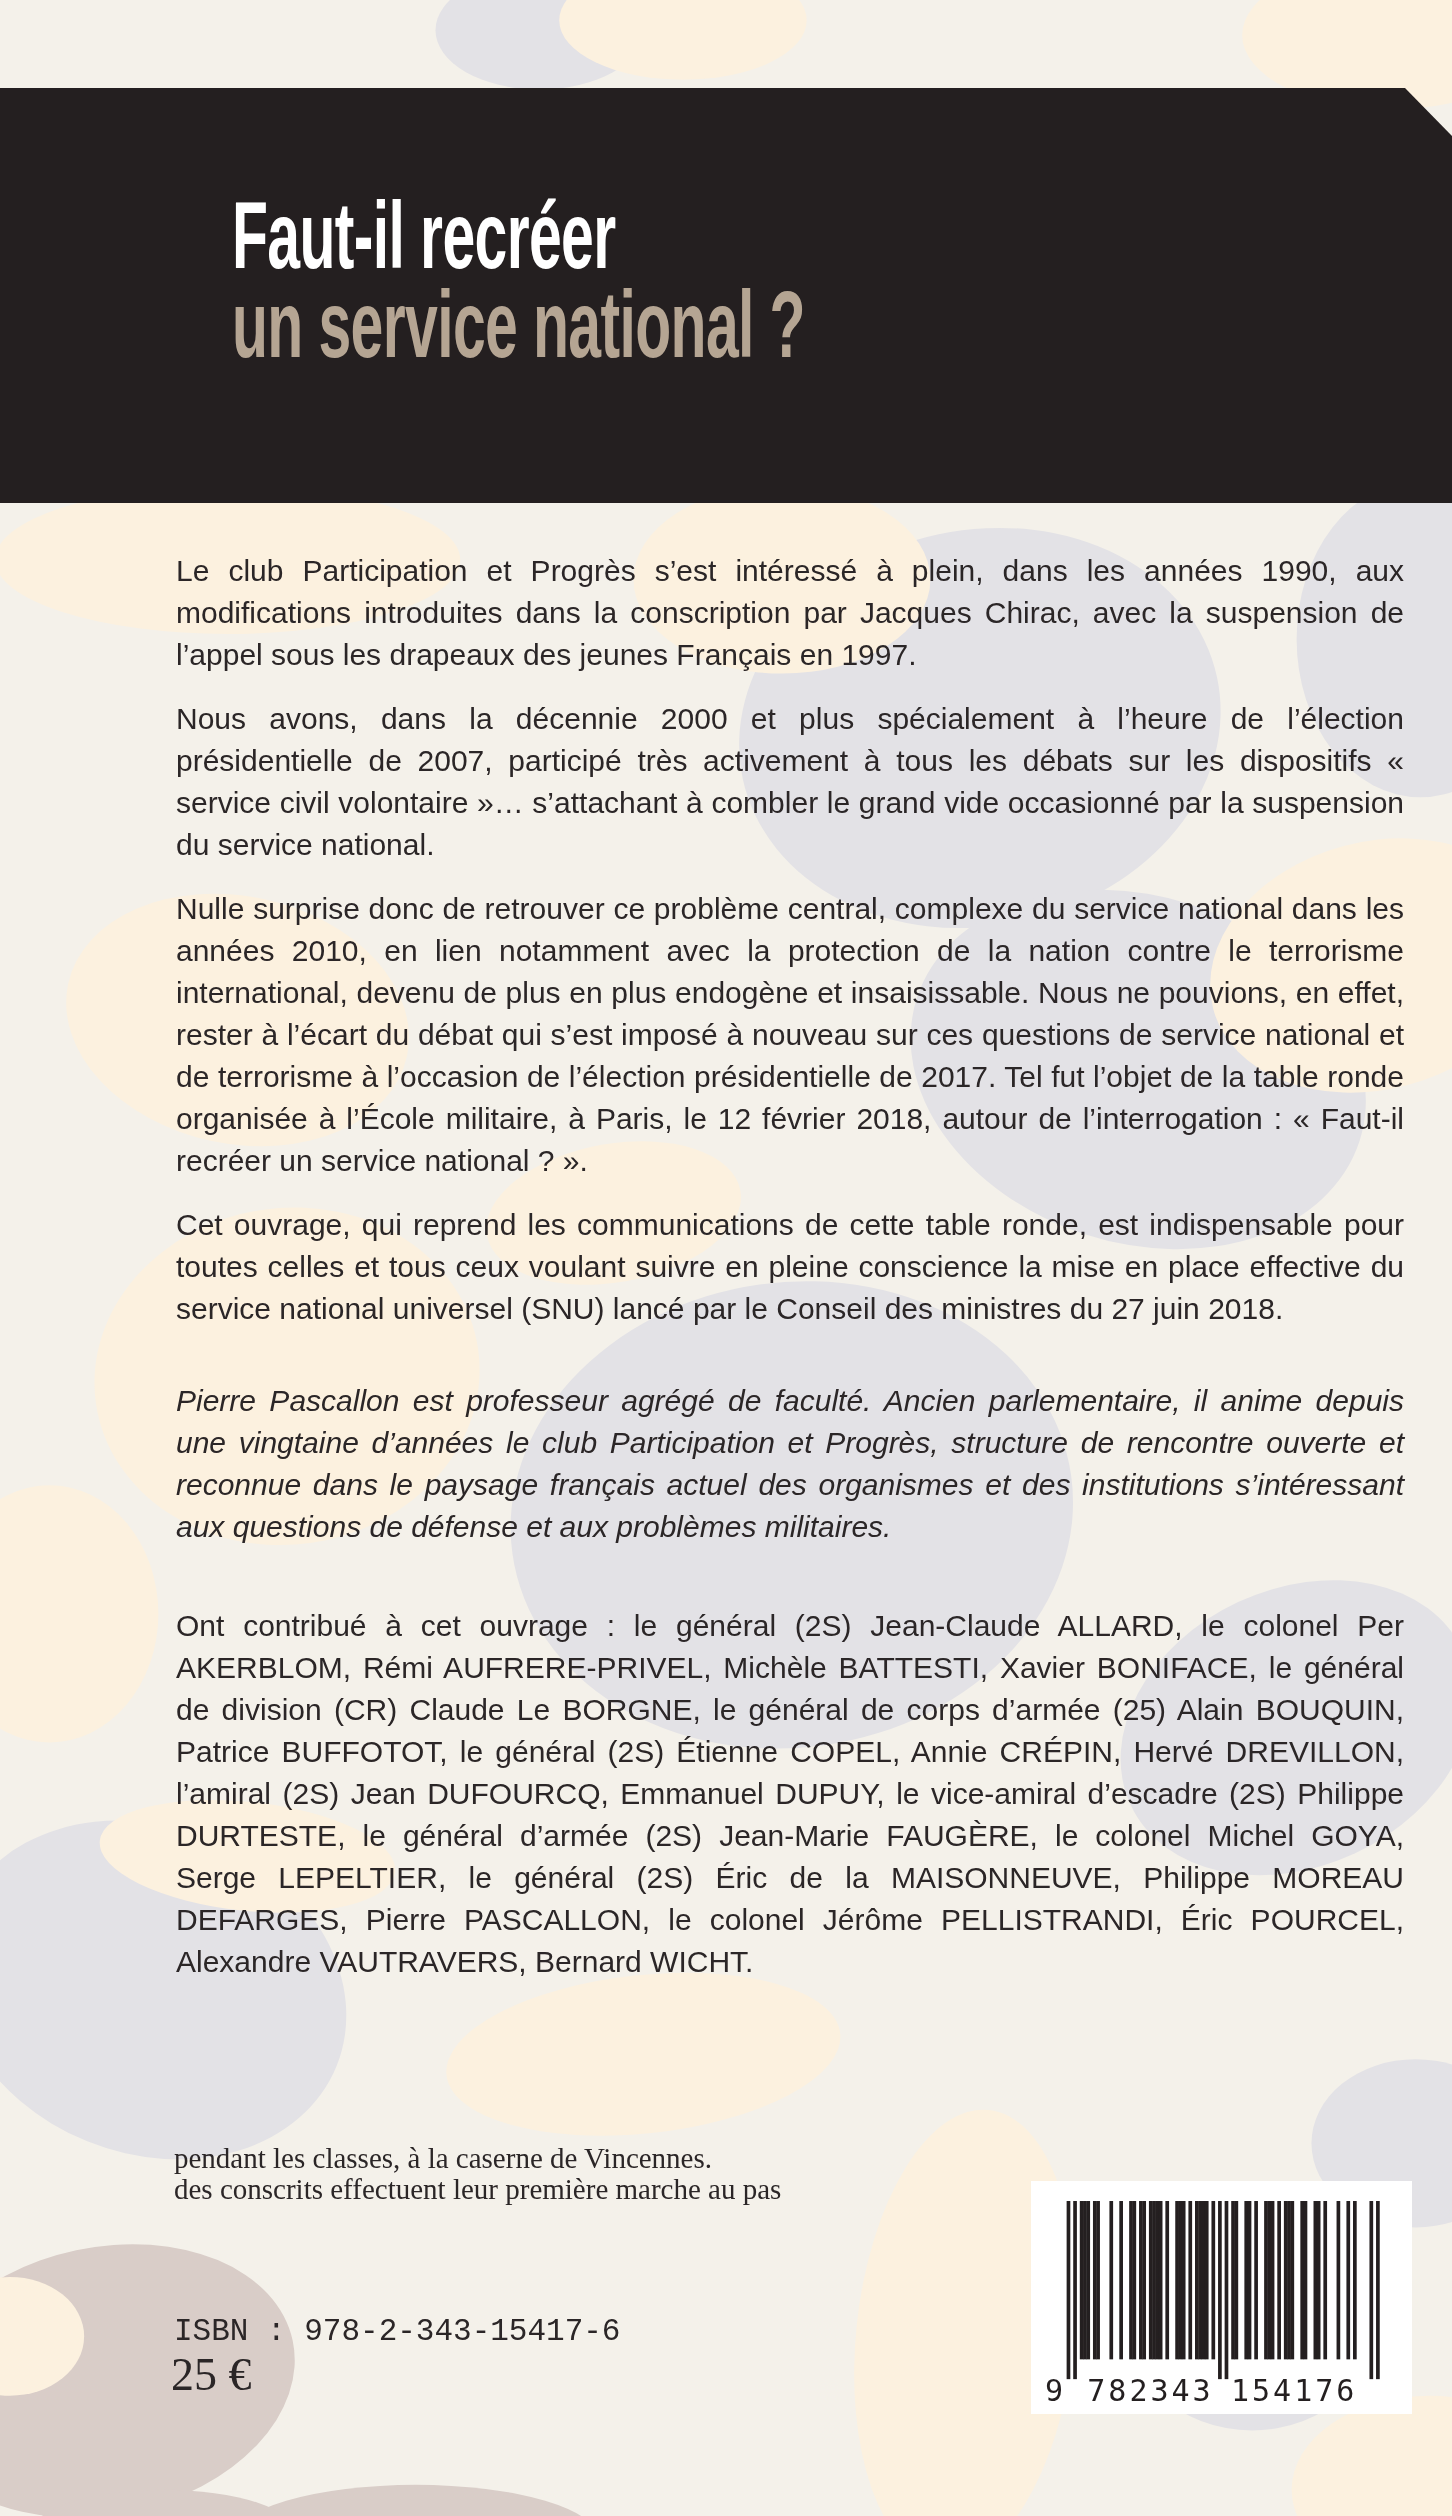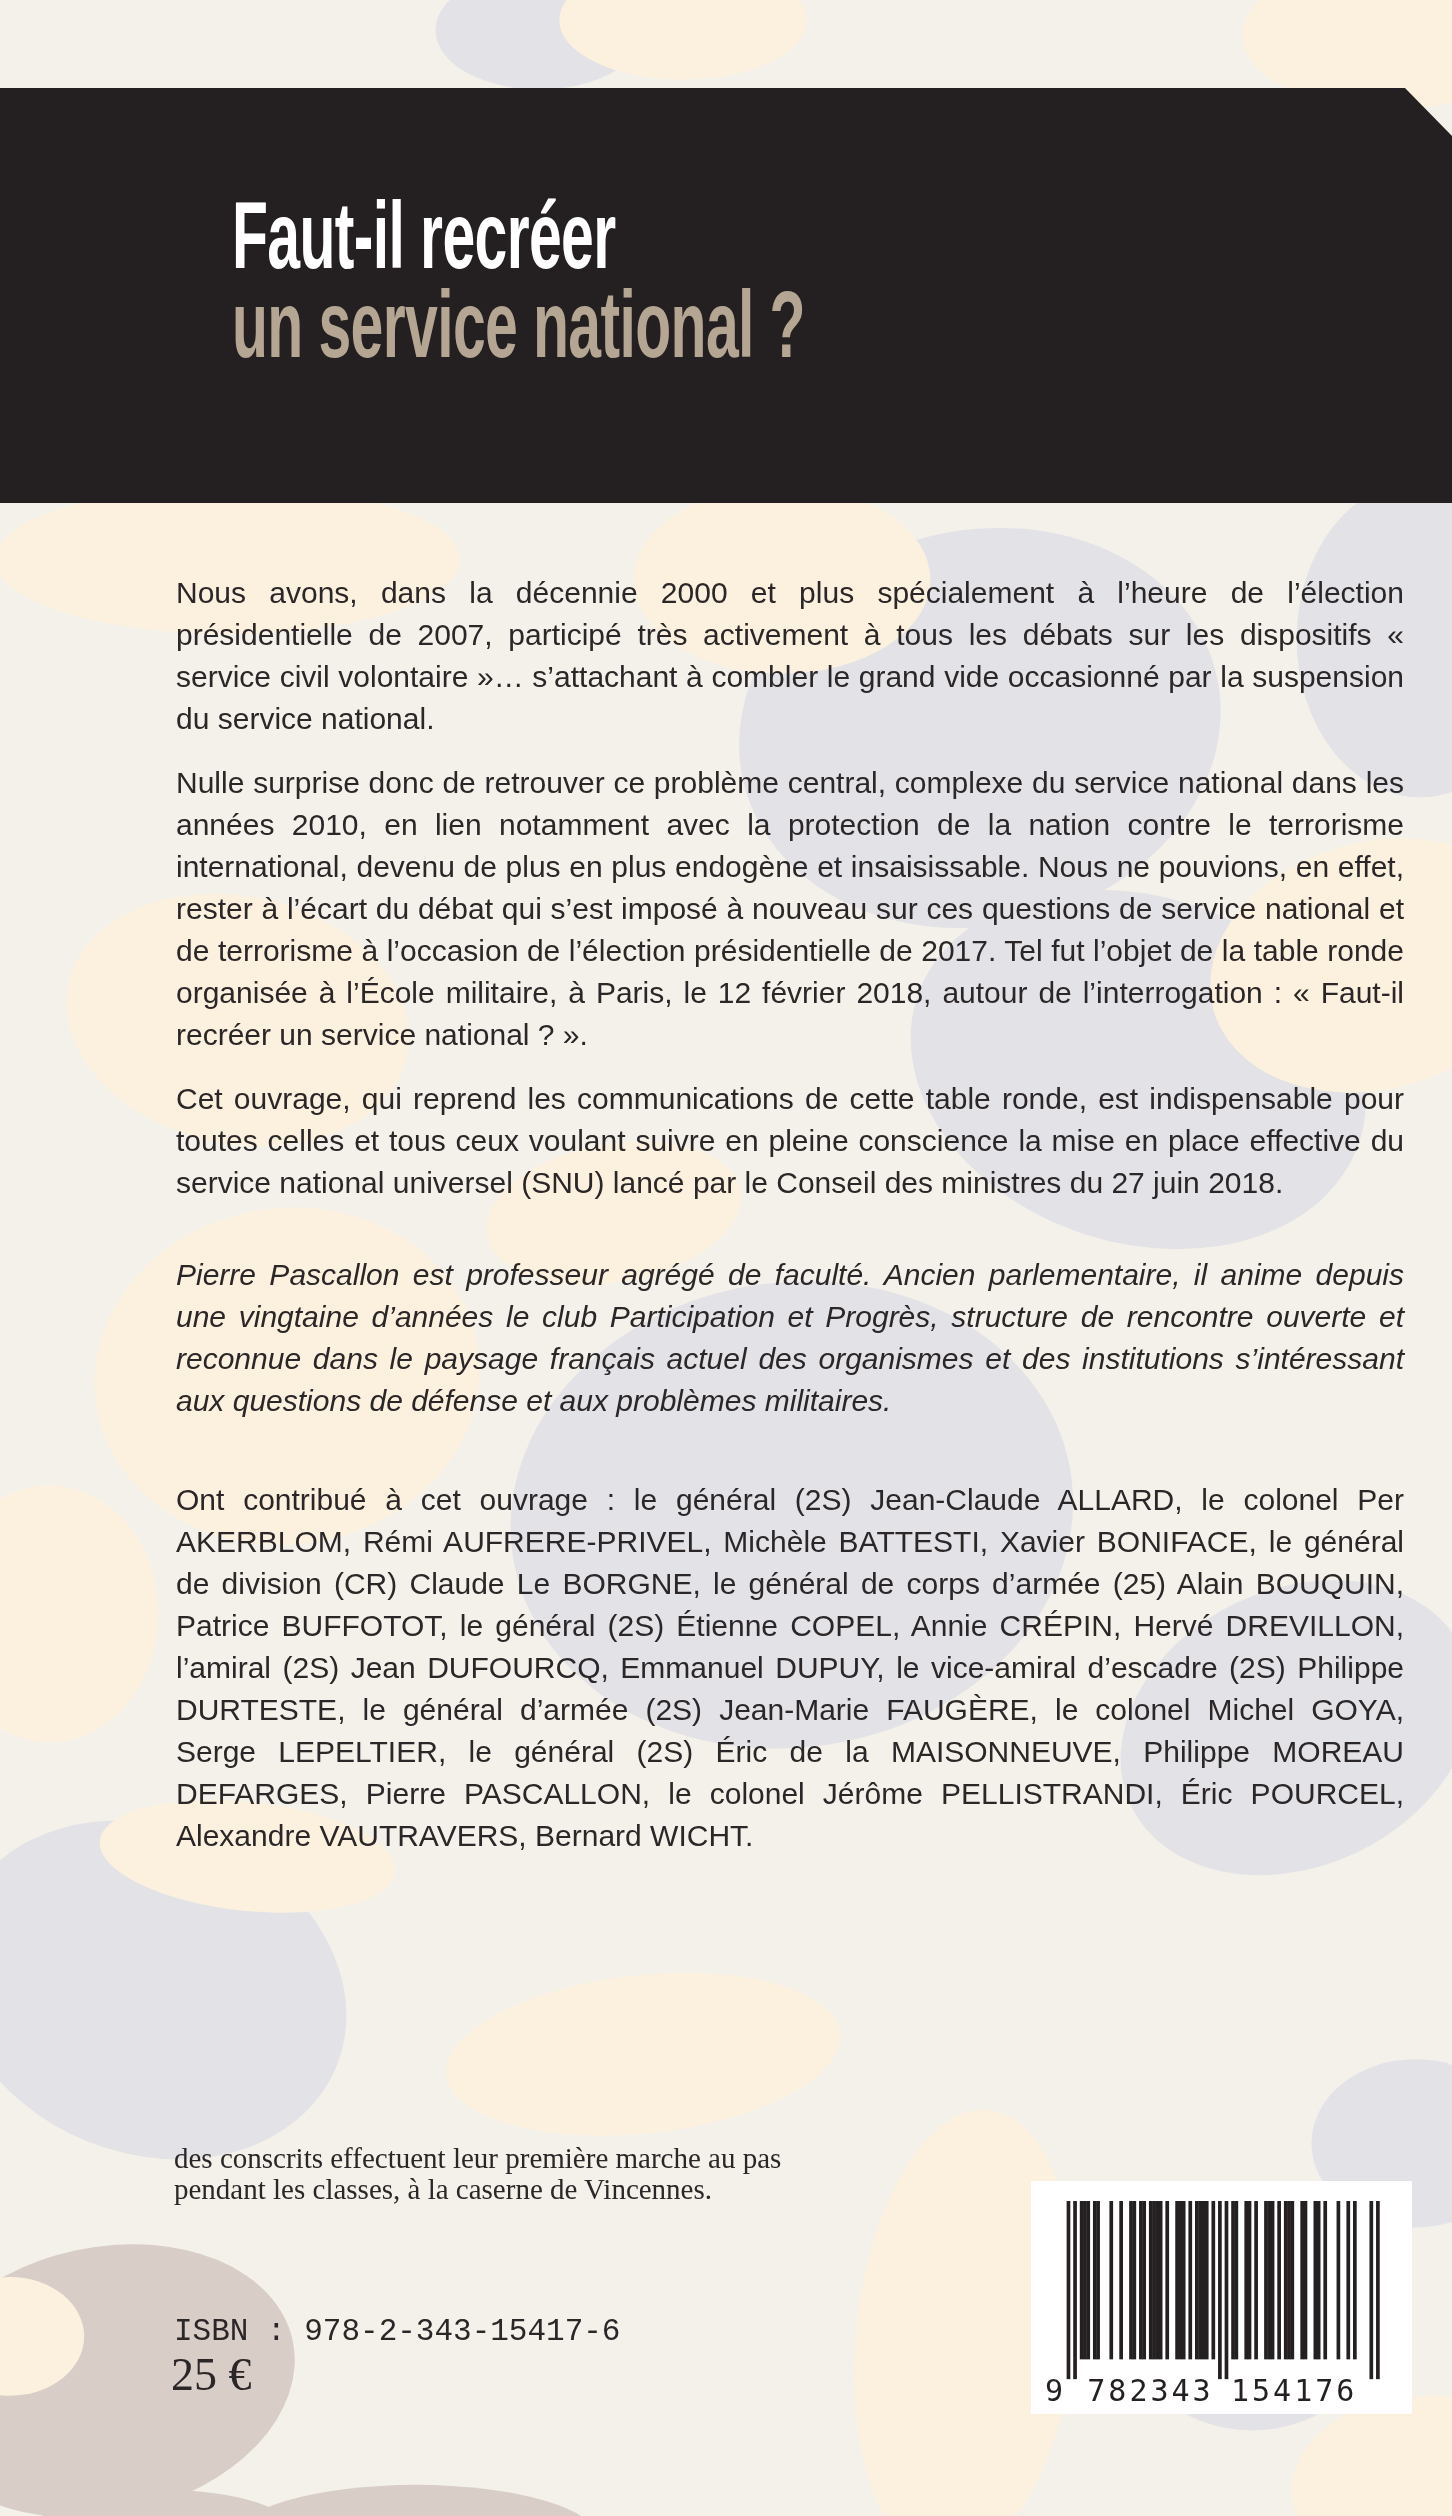--- a/index.html
+++ b/index.html
@@ -108,30 +108,31 @@
     <ellipse cx="420" cy="2565" rx="185" ry="55" style="fill:var(--camo-taupe,#d9cdc8)"></ellipse>
     <ellipse cx="165" cy="2560" rx="135" ry="45" style="fill:var(--camo-taupe,#d9cdc8)"></ellipse>
     <ellipse cx="10" cy="2360" rx="75" ry="60" style="fill:var(--camo-peach,#fcf1df)"></ellipse>
   </svg>
 
   <div class="band"></div>
   <div class="title-line title-1">Faut-il recréer</div>
   <div class="title-line title-2">un service national ?</div>
 
   <div class="body-block">
+    <p>Le club Participation et Progrès s’est intéressé à plein, dans les années 1990, aux modifications introduites dans la conscription par Jacques Chirac, avec la suspension de l’appel sous les drapeaux des jeunes Français en 1997.</p>
     <p class="p-next">Nous avons, dans la décennie 2000 et plus spécialement à l’heure de l’élection présidentielle de 2007, participé très activement à tous les débats sur les dispositifs « service civil volontaire »… s’attachant à combler le grand vide occasionné par la suspension du service national.</p>
     <p class="p-next">Nulle surprise donc de retrouver ce problème central, complexe du service national dans les années 2010, en lien notamment avec la protection de la nation contre le terrorisme international, devenu de plus en plus endogène et insaisissable. Nous ne pouvions, en effet, rester à l’écart du débat qui s’est imposé à nouveau sur ces questions de service national et de terrorisme à l’occasion de l’élection présidentielle de 2017. Tel fut l’objet de la table ronde organisée à l’École militaire, à Paris, le 12 février 2018, autour de l’interrogation : « Faut-il recréer un service national ? ».</p>
     <p class="p-next">Cet ouvrage, qui reprend les communications de cette table ronde, est indispensable pour toutes celles et tous ceux voulant suivre en pleine conscience la mise en place effective du service national universel (SNU) lancé par le Conseil des ministres du 27 juin 2018.</p>
     <p class="bio"><b>Pierre Pascallon</b><span> est professeur agrégé de faculté. Ancien parlementaire, il anime depuis une vingtaine d’années le club Participation et Progrès, structure de rencontre ouverte et reconnue dans le paysage français actuel des organismes et des institutions s’intéressant aux questions de défense et aux problèmes militaires.</span></p>
     <p class="contributors">Ont contribué à cet ouvrage : le général (2S) Jean-Claude ALLARD, le colonel Per AKERBLOM, Rémi AUFRERE-PRIVEL, Michèle BATTESTI, Xavier BONIFACE, le général de division (CR) Claude Le BORGNE, le général de corps d’armée (25) Alain BOUQUIN, Patrice BUFFOTOT, le général (2S) Étienne COPEL, Annie CRÉPIN, Hervé DREVILLON, l’amiral (2S) Jean DUFOURCQ, Emmanuel DUPUY, le vice-amiral d’escadre (2S) Philippe DURTESTE, le général d’armée (2S) Jean-Marie FAUGÈRE, le colonel Michel GOYA, Serge LEPELTIER, le général (2S) Éric de la MAISONNEUVE, Philippe MOREAU DEFARGES, Pierre PASCALLON, le colonel Jérôme PELLISTRANDI, Éric POURCEL, Alexandre VAUTRAVERS, Bernard WICHT.</p>
   </div>
 
   <div class="credit">
+    <div>pendant les classes, à la caserne de Vincennes.</div>
     <div>des conscrits effectuent leur première marche au pas</div>
-    <div>pendant les classes, à la caserne de Vincennes.</div>
   </div>
 
   <div class="isbn">ISBN : 978-2-343-15417-6</div>
   <div class="price">25 €</div>
 
   <div class="barcode-box">
     <svg width="381" height="233" viewBox="0 0 385 235" xmlns="http://www.w3.org/2000/svg" id="barcode-svg">
         <rect x="36.00" y="20" width="3.73" height="180"></rect>
         <rect x="42.65" y="20" width="3.73" height="180"></rect>
         <rect x="49.31" y="20" width="3.73" height="160"></rect>

